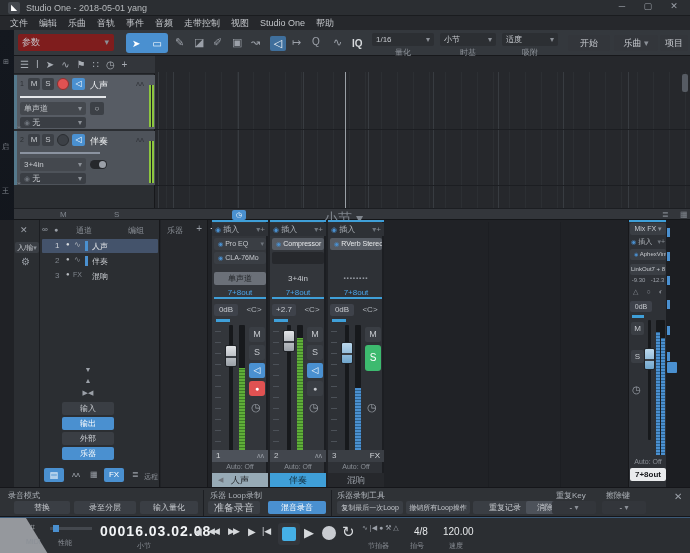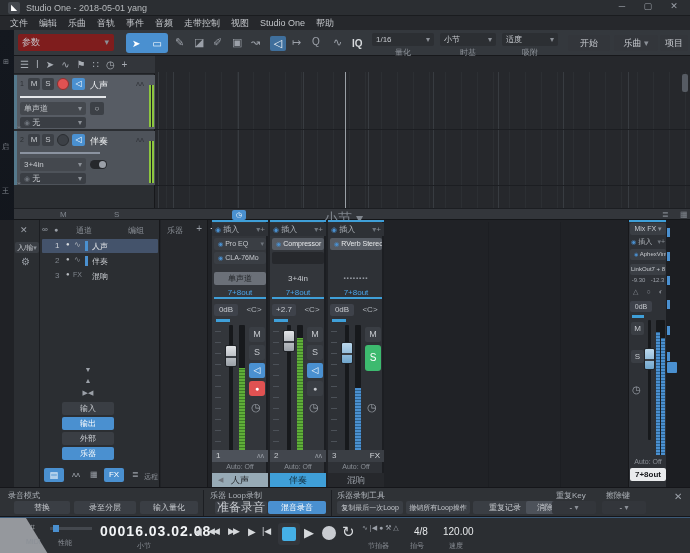--- a/index.html
+++ b/index.html
@@ -358,21 +358,21 @@
   </div>
 
   <div class="ab" style="left:0;top:487px;width:690px;height:30px;background:#2f3236;border-top:1px solid #15161a;border-bottom:1px solid #15161a">
     <span class="ab" style="left:8px;top:2px;font-size:8px;color:#aeb3b9">录音模式</span>
     <div class="ab chip" style="left:14px;top:13px;width:56px;height:13px;line-height:13px;font-size:8px">替换</div>
     <div class="ab chip" style="left:74px;top:13px;width:62px;height:13px;line-height:13px;font-size:8px">录至分层</div>
     <div class="ab chip" style="left:140px;top:13px;width:58px;height:13px;line-height:13px;font-size:8px">输入量化</div>
     <div class="ab sep" style="left:203px;top:2px;width:1px;height:26px"></div>
 
     <span class="ab" style="left:210px;top:2px;font-size:8px;color:#aeb3b9">乐器 Loop录制</span>
-    <div class="ab chip" style="left:215px;top:13px;width:52px;height:13px;line-height:13px;font-size:12px">准备录音</div>
+    <div class="ab chip" style="left:208px;top:13px;width:52px;height:13px;line-height:13px;font-size:10px">准备录音</div>
     <div class="ab chip blue" style="left:268px;top:13px;width:58px;height:13px;line-height:13px;font-size:8px">混音录音</div>
     <div class="ab sep" style="left:331px;top:2px;width:1px;height:26px"></div>
 
     <span class="ab" style="left:337px;top:2px;font-size:8px;color:#aeb3b9">乐器录制工具</span>
     <div class="ab chip" style="left:337px;top:13px;width:66px;height:13px;line-height:13px;font-size:7px">复制最后一次Loop</div>
     <div class="ab chip" style="left:406px;top:13px;width:64px;height:13px;line-height:13px;font-size:7px">撤销所有Loop操作</div>
     <div class="ab chip" style="left:473px;top:13px;width:64px;height:13px;line-height:13px;font-size:8px">重复记录</div>
     <div class="ab chip" style="left:526px;top:13px;width:54px;height:13px;line-height:13px;font-size:8px;background:#4d525a">消除记录</div>
 
     <span class="ab" style="left:556px;top:2px;font-size:8px;color:#aeb3b9">重复Key</span>

